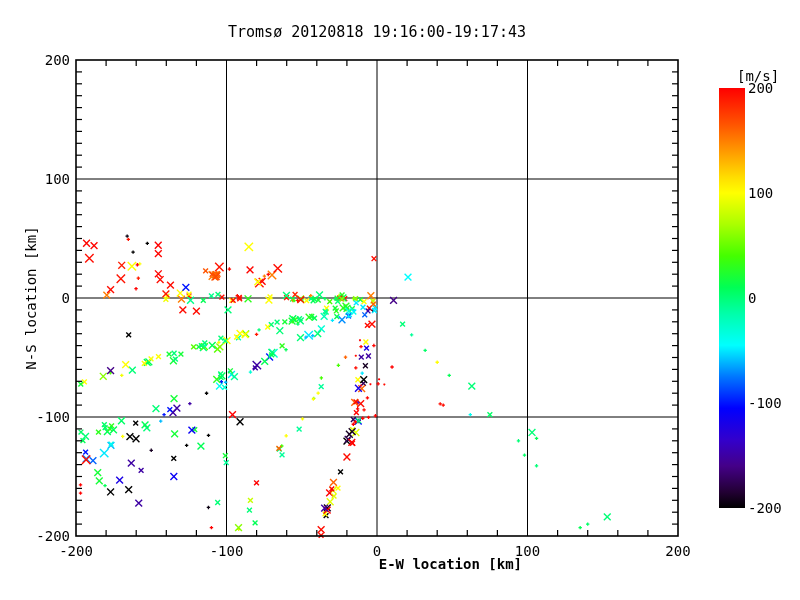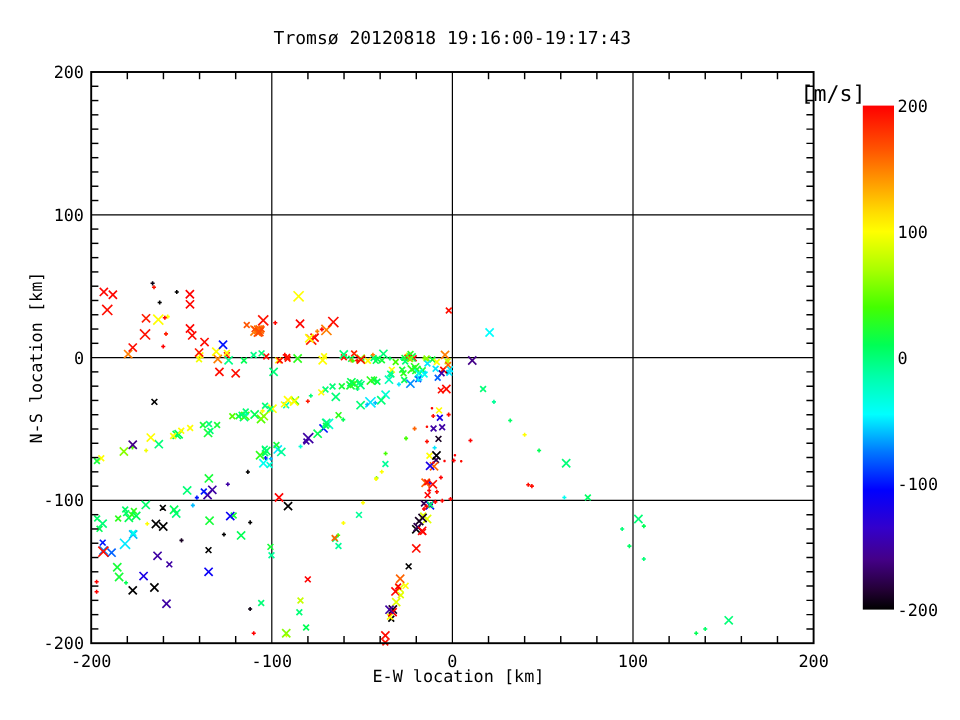--- a/index.html
+++ b/index.html
@@ -1,24 +1,24 @@
 <!DOCTYPE html>
 <html><head>
 <meta charset="utf-8">
 <style>
   html,body{margin:0;padding:0;}
   .page{position:relative;width:788px;height:600px;background:#ffffff;overflow:hidden;
         font-family:"DejaVu Sans Mono", monospace;color:#000;}
   .t-line{position:absolute;left:77px;width:600px;text-align:center;font-size:15px;line-height:15px;white-space:nowrap;}
   #title1{top:25px;}
   #title2{top:39px;}
-  .xlab{position:absolute;left:232px;top:556px;width:300px;text-align:center;font-size:14px;white-space:nowrap;}
+  .xlab{position:absolute;left:222px;top:556px;width:300px;text-align:right;font-size:14px;white-space:nowrap;font-weight:bold;}
   .ylab{position:absolute;left:31px;top:298px;font-size:14px;white-space:nowrap;
         transform:translate(-50%,-50%) rotate(-90deg);}
-  .cblab{position:absolute;left:667px;top:68px;font-size:18px;white-space:nowrap;}
+  .cblab{position:absolute;left:737px;top:68px;font-size:14px;white-space:nowrap;}
   svg{position:absolute;left:0;top:0;}
   .ticklab{font-family:"DejaVu Sans Mono",monospace;font-size:14px;fill:#000;}
 </style>
 </head>
 <body>
 
 <div class="page">
   <div class="t-line" id="title1">Tromsø 20120818 19:16:00-19:17:43</div>
 
   <svg id="plot" width="800" height="600">

